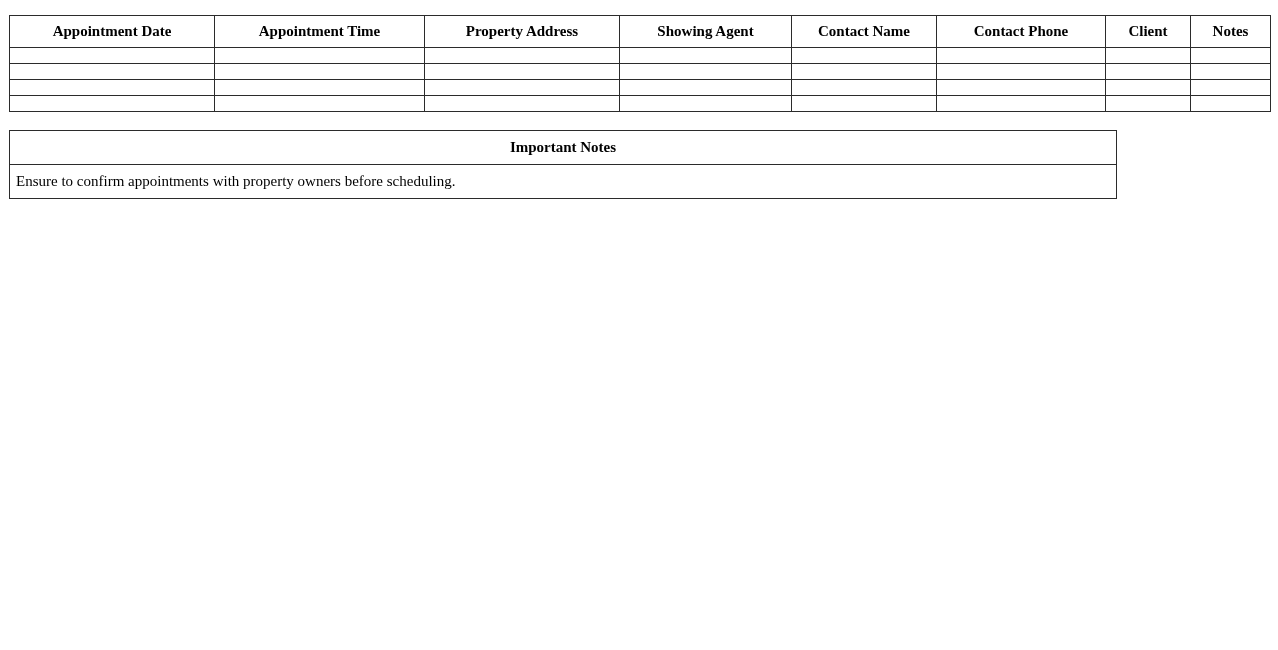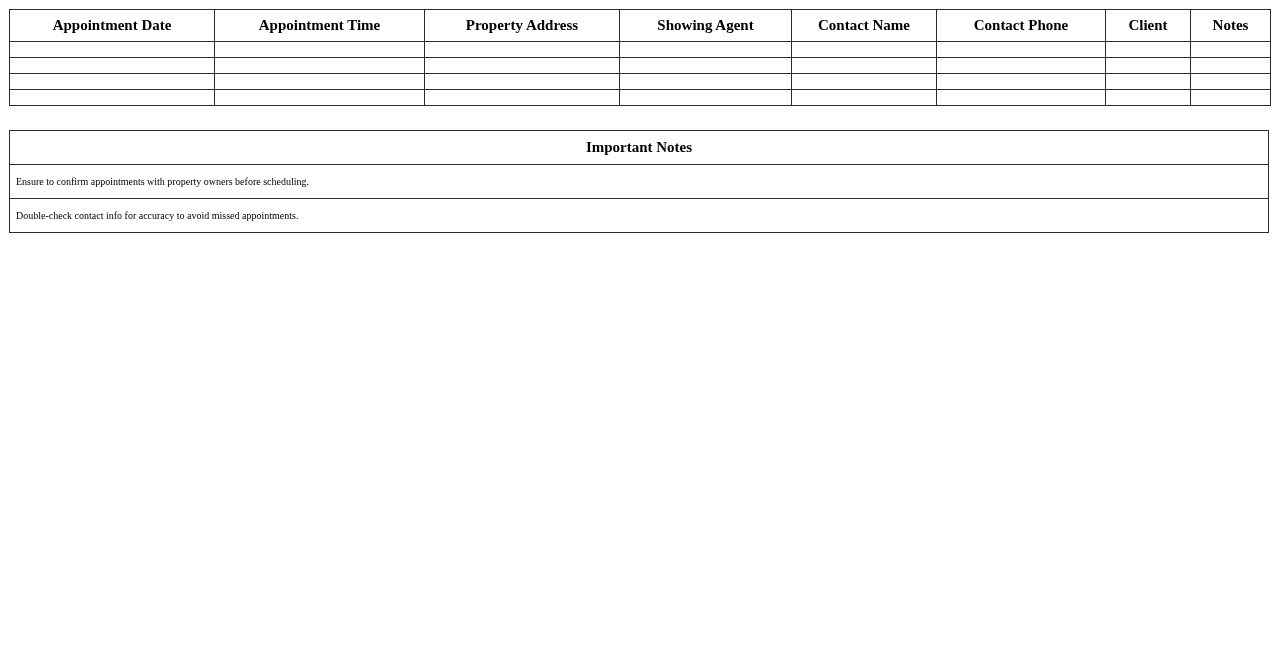--- a/index.html
+++ b/index.html
@@ -20,21 +20,21 @@
     position: relative;
     width: 1278px;
     height: 650px;
     background: #ffffff;
   }
 
   
   .schedule-wrap {
     position: absolute;
     left: 9px;
-    top: 9px;
+    top: 15px;
     width: 1261px;
   }
 
   table.grid {
     border-collapse: collapse;
     table-layout: fixed;
     width: 100%;
     background: #ffffff;
   }
 
@@ -68,36 +68,36 @@
   .col-client  { width: 145px; }
   .col-phone   { width: 169px; }
   .col-status  { width: 85px; }
   .col-notes   { width: 80px; }
 
   
   .notes-wrap {
     position: absolute;
     left: 9px;
     top: 130px;
-    width: 1260px;
+    width: 1108px;
     border-radius: 6px;
   }
 
   table.notes th.notes-title {
     height: 33px;
     font-size: 15px;
     font-weight: bold;
     text-align: center;
     vertical-align: middle;
     padding: 0 6px;
   }
 
   table.notes td.note-cell {
     height: 33px;
-    font-size: 10px;
+    font-size: 15px;
     font-weight: normal;
     text-align: left;
     vertical-align: middle;
     padding: 0 0 0 6px;
     white-space: nowrap;
   }
 </style>
 </head>
 <body>
 
@@ -176,20 +176,17 @@
     <table class="grid notes">
       <thead>
         <tr>
           <th class="notes-title">Important Notes</th>
         </tr>
       </thead>
       <tbody>
         <tr>
           <td class="note-cell">Ensure to confirm appointments with property owners before scheduling.</td>
         </tr>
-        <tr>
-          <td class="note-cell">Double-check contact info for accuracy to avoid missed appointments.</td>
-        </tr>
       </tbody>
     </table>
   </div>
 
 </div>
 
 </body></html>

